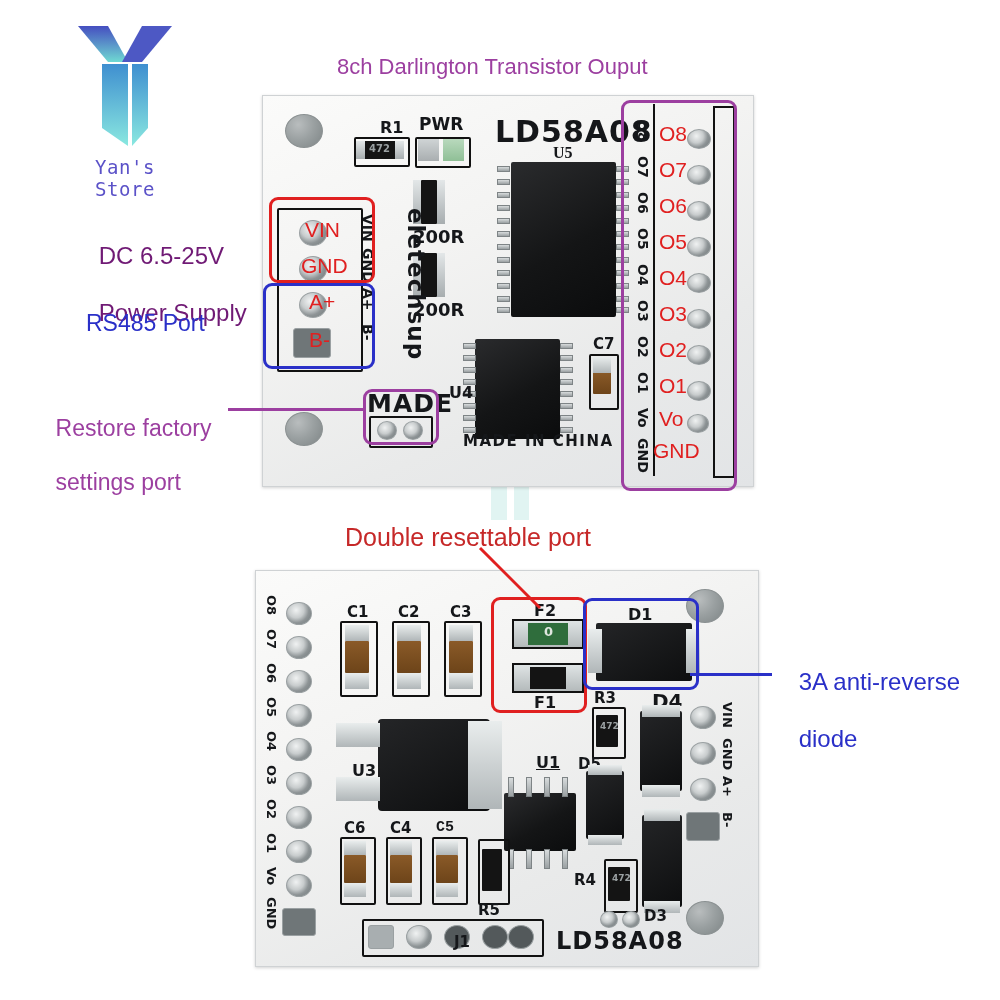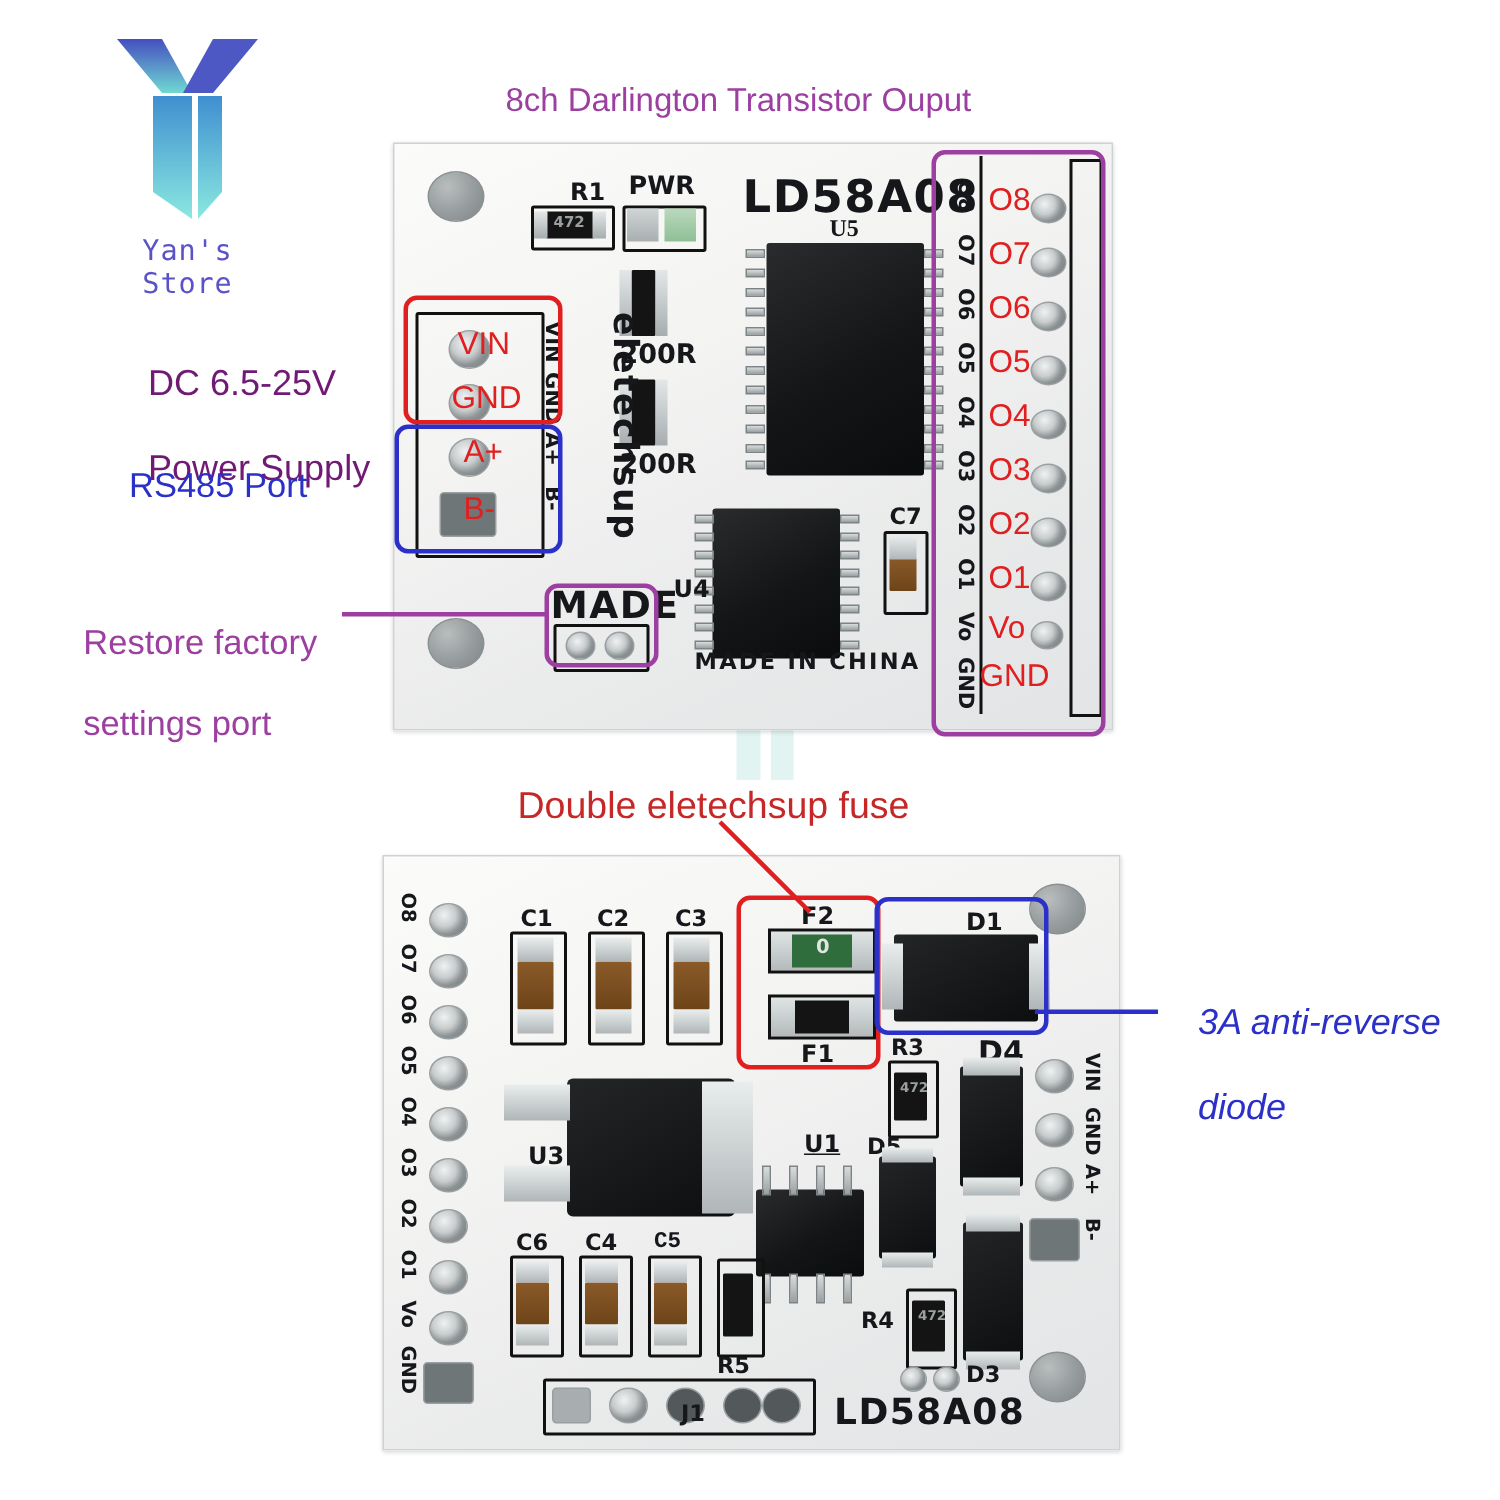--- a/index.html
+++ b/index.html
@@ -30,30 +30,30 @@
   .ann.darkred{color:#c62828;}
   .ann.dblue{color:#2a30c8;}
 
   #title-annotation{left:480px;top:28px;font-size:22px;color:#9c3fa0;text-align:center;
                     transform:translateX(-50%);}
   #title-annotation .l2{display:block;}
   #power-annotation{left:72px;top:214px;font-size:24px;}
   #rs485-annotation{left:86px;top:310px;font-size:23px;}
   #restore-annotation{left:30px;top:388px;font-size:23px;}
   #fuse-annotation{left:345px;top:523px;font-size:25px;}
-  #diode-annotation{left:772px;top:640px;font-size:24px;font-style:italic;}
+  #diode-annotation{left:772px;top:640px;font-size:24px;}
 
   
   .box{position:absolute;border-style:solid;border-radius:9px;background:transparent;}
   .line{position:absolute;background:#9c3fa0;}
 
   
   .pcb{position:absolute;background:
         linear-gradient(155deg,#fbfbfa 0%,#f3f3f2 38%,#e9eaea 70%,#e2e4e6 100%);
-       border:1px solid #cfd2d4;box-shadow:0 1px 3px rgba(0,0,0,.18);}
+       border:1px solid #cfd2d4;box-shadow:0 1px 3px rgba(0,0,0,.18);padding-left:12px;}
   #top-board{left:262px;top:95px;width:478px;height:390px;}
   #bottom-board{left:255px;top:570px;width:490px;height:395px;}
 
   .hole{position:absolute;border-radius:50%;
         background:radial-gradient(circle at 34% 30%,#b9bdbe 0%,#9aa0a1 48%,#7e8586 100%);
         border:1px solid #8b9192;}
 
   
   .pad{position:absolute;border-radius:50%;
        background:radial-gradient(circle at 36% 32%,#d7dadb 0%,#a9aeb0 55%,#7f8688 100%);
@@ -128,21 +128,21 @@
     <span>Power Supply</span>
   </div>
 
   <div class="ann blue" id="rs485-annotation">RS485 Port</div>
 
   <div class="ann purple" id="restore-annotation">
     <span>Restore factory</span><br>
     <span>settings port</span>
   </div>
 
-  <div class="ann darkred" id="fuse-annotation">Double eletechsup fuse</div>
+  <div class="ann darkred" id="fuse-annotation">Double resettable port</div>
 
   <div class="ann dblue" id="diode-annotation">
     <span>3A anti-reverse</span><br>
     <span>diode</span>
   </div>
 
   <div class="pcb" id="top-board">
 
     <div class="hole" style="left:22px;top:18px;width:36px;height:32px;"></div>
     <div class="hole" style="left:22px;top:316px;width:36px;height:32px;"></div>
@@ -359,21 +359,21 @@
     <div class="silk" style="left:278px;top:30px;font-size:16px;">F2</div>
     <div class="fuse" style="left:256px;top:48px;width:68px;height:26px;">
       <div class="fusegrn" style="left:14px;top:2px;right:14px;bottom:2px;"></div>
       <div class="silk" style="left:30px;top:3px;font-size:13px;color:#dfe6df;">0</div>
     </div>
     <div class="fuse" style="left:256px;top:92px;width:68px;height:26px;">
       <div style="position:absolute;left:16px;top:2px;right:16px;bottom:2px;background:#141414;"></div>
     </div>
     <div class="silk" style="left:278px;top:122px;font-size:16px;">F1</div>
 
-    <div class="silk" style="left:372px;top:34px;font-size:16px;margin-left:16px;">D1</div>
+    <div class="silk" style="left:372px;top:34px;font-size:16px;">D1</div>
     <div class="diode" style="left:340px;top:52px;width:96px;height:58px;"></div>
     <div class="captip" style="left:332px;top:58px;width:14px;height:44px;"></div>
     <div class="captip" style="left:430px;top:58px;width:14px;height:44px;"></div>
 
     <div class="silk" style="left:96px;top:190px;font-size:16px;">U3</div>
     <div class="diode" style="left:122px;top:148px;width:112px;height:92px;border-radius:4px;"></div>
     <div class="captip" style="left:80px;top:152px;width:44px;height:24px;"></div>
     <div class="captip" style="left:80px;top:206px;width:44px;height:24px;"></div>
     <div class="captip" style="left:212px;top:150px;width:34px;height:88px;"></div>
 

